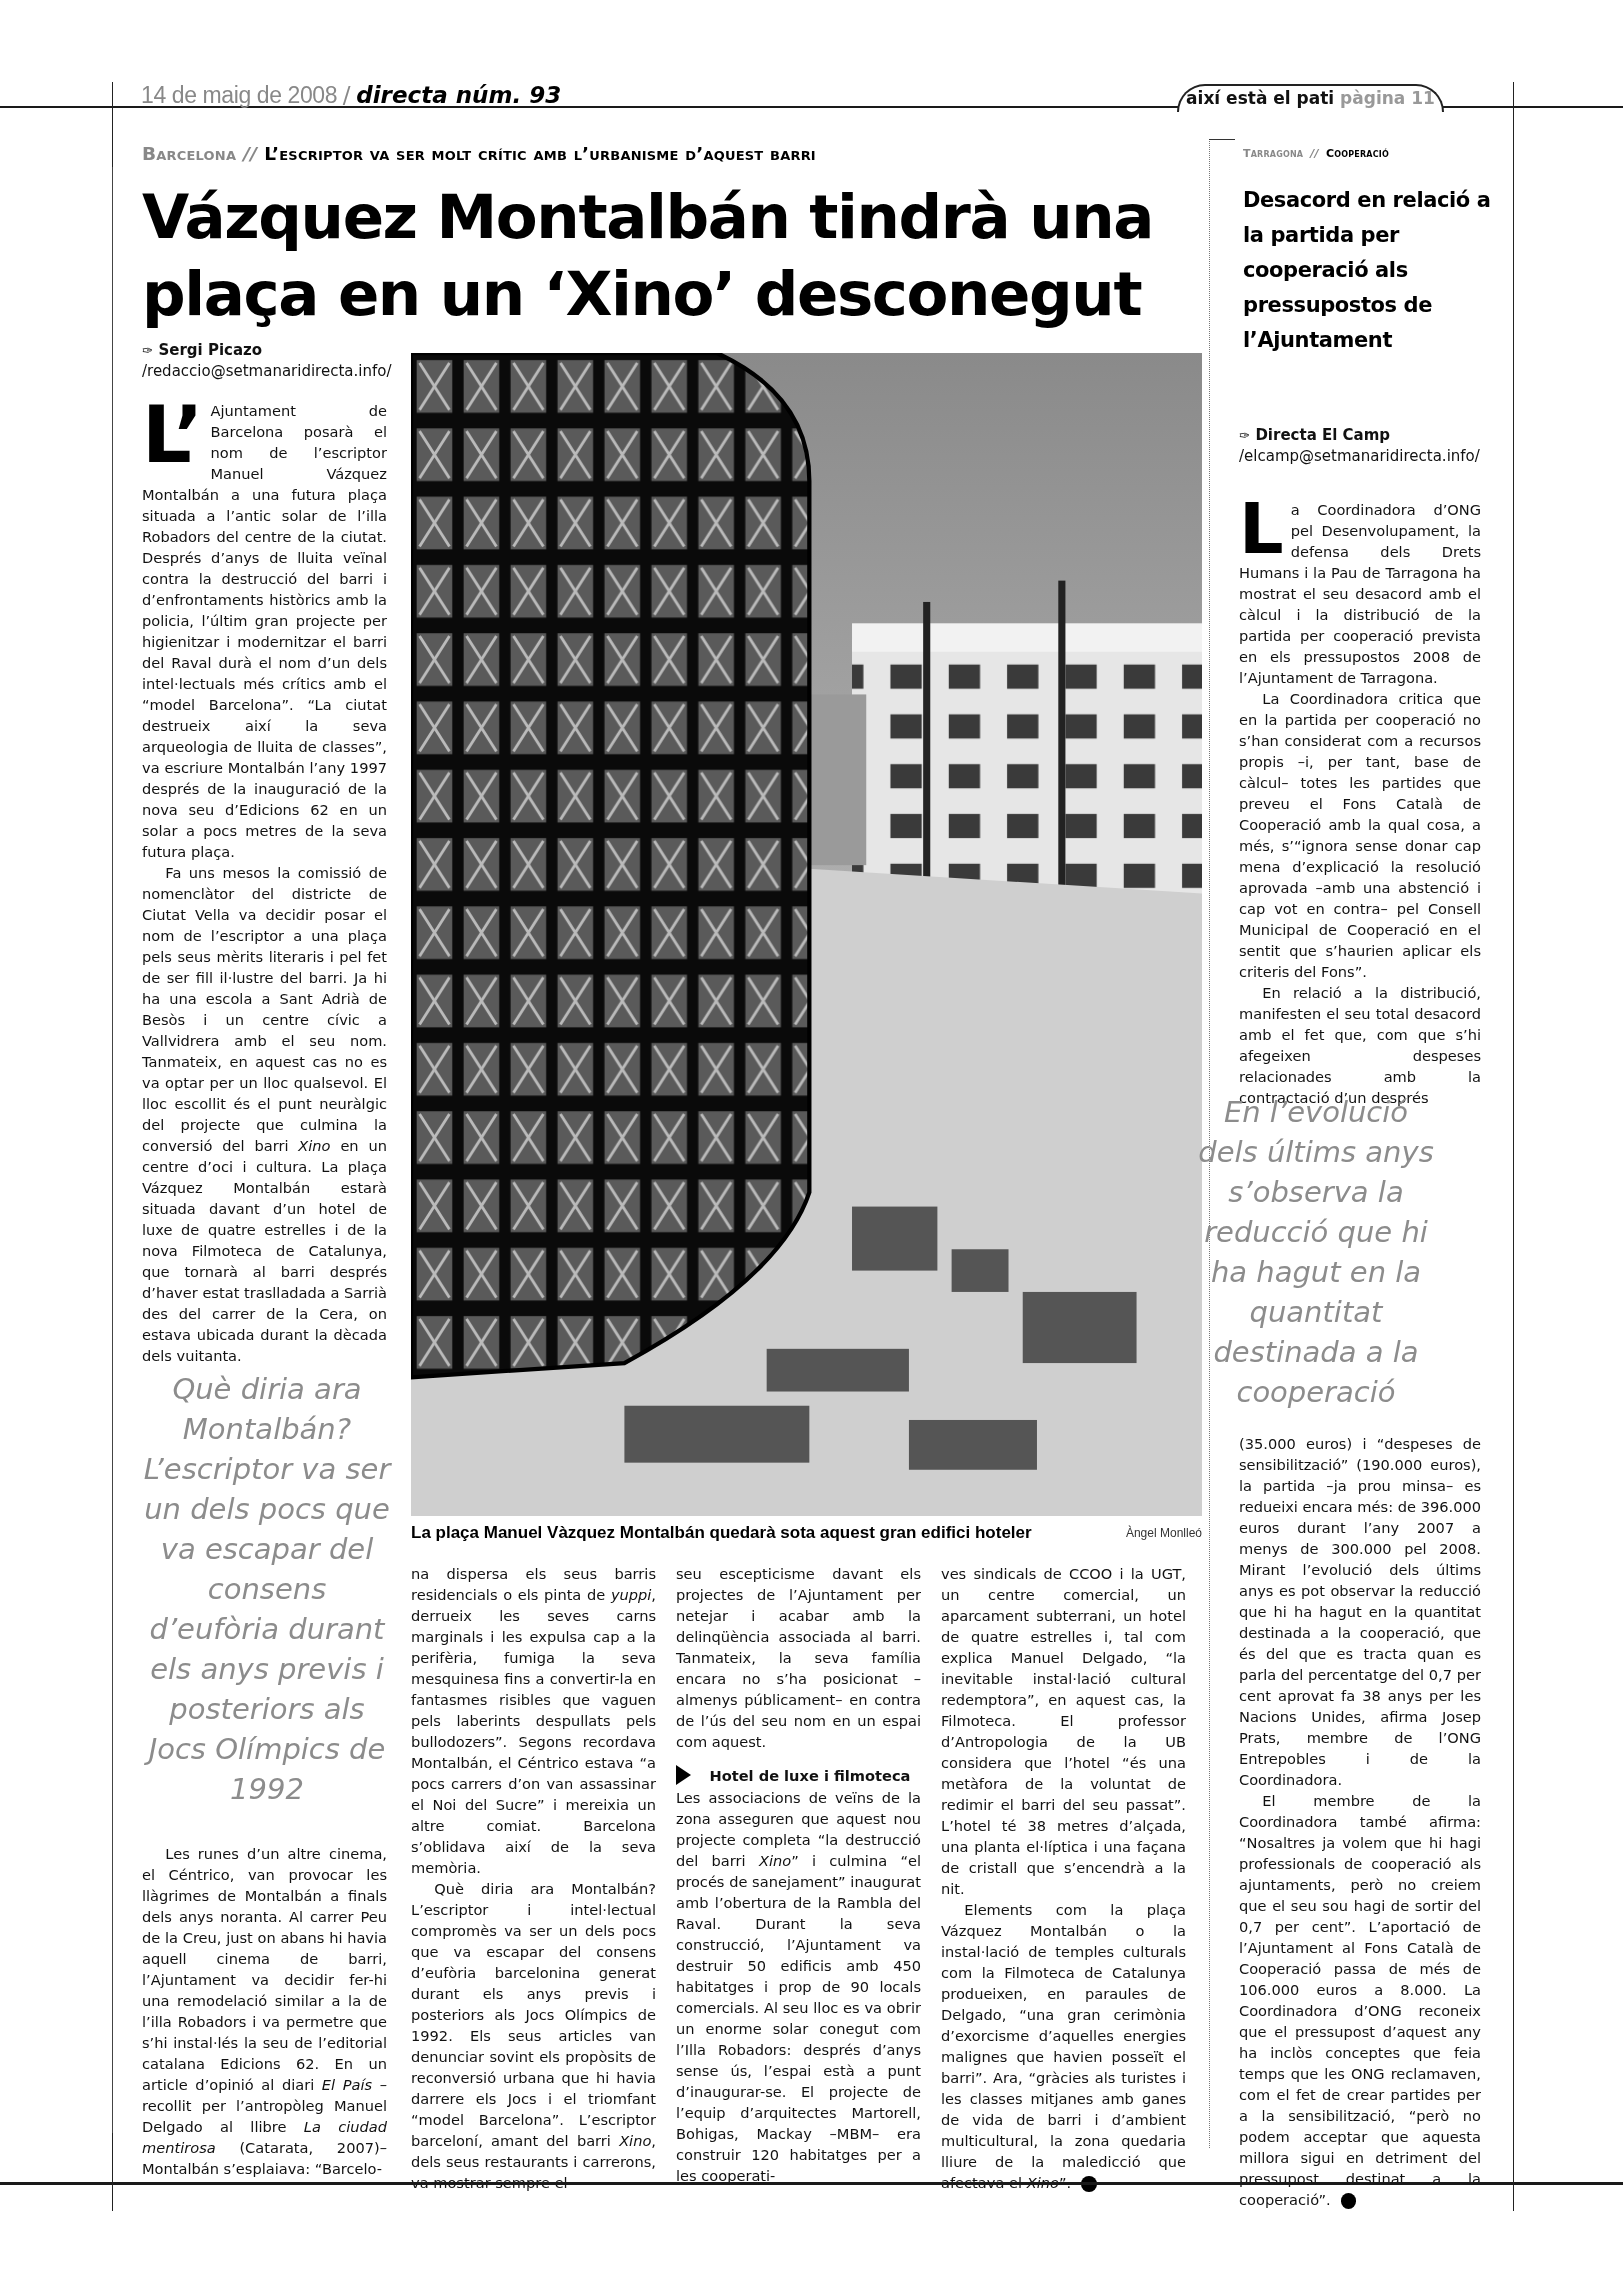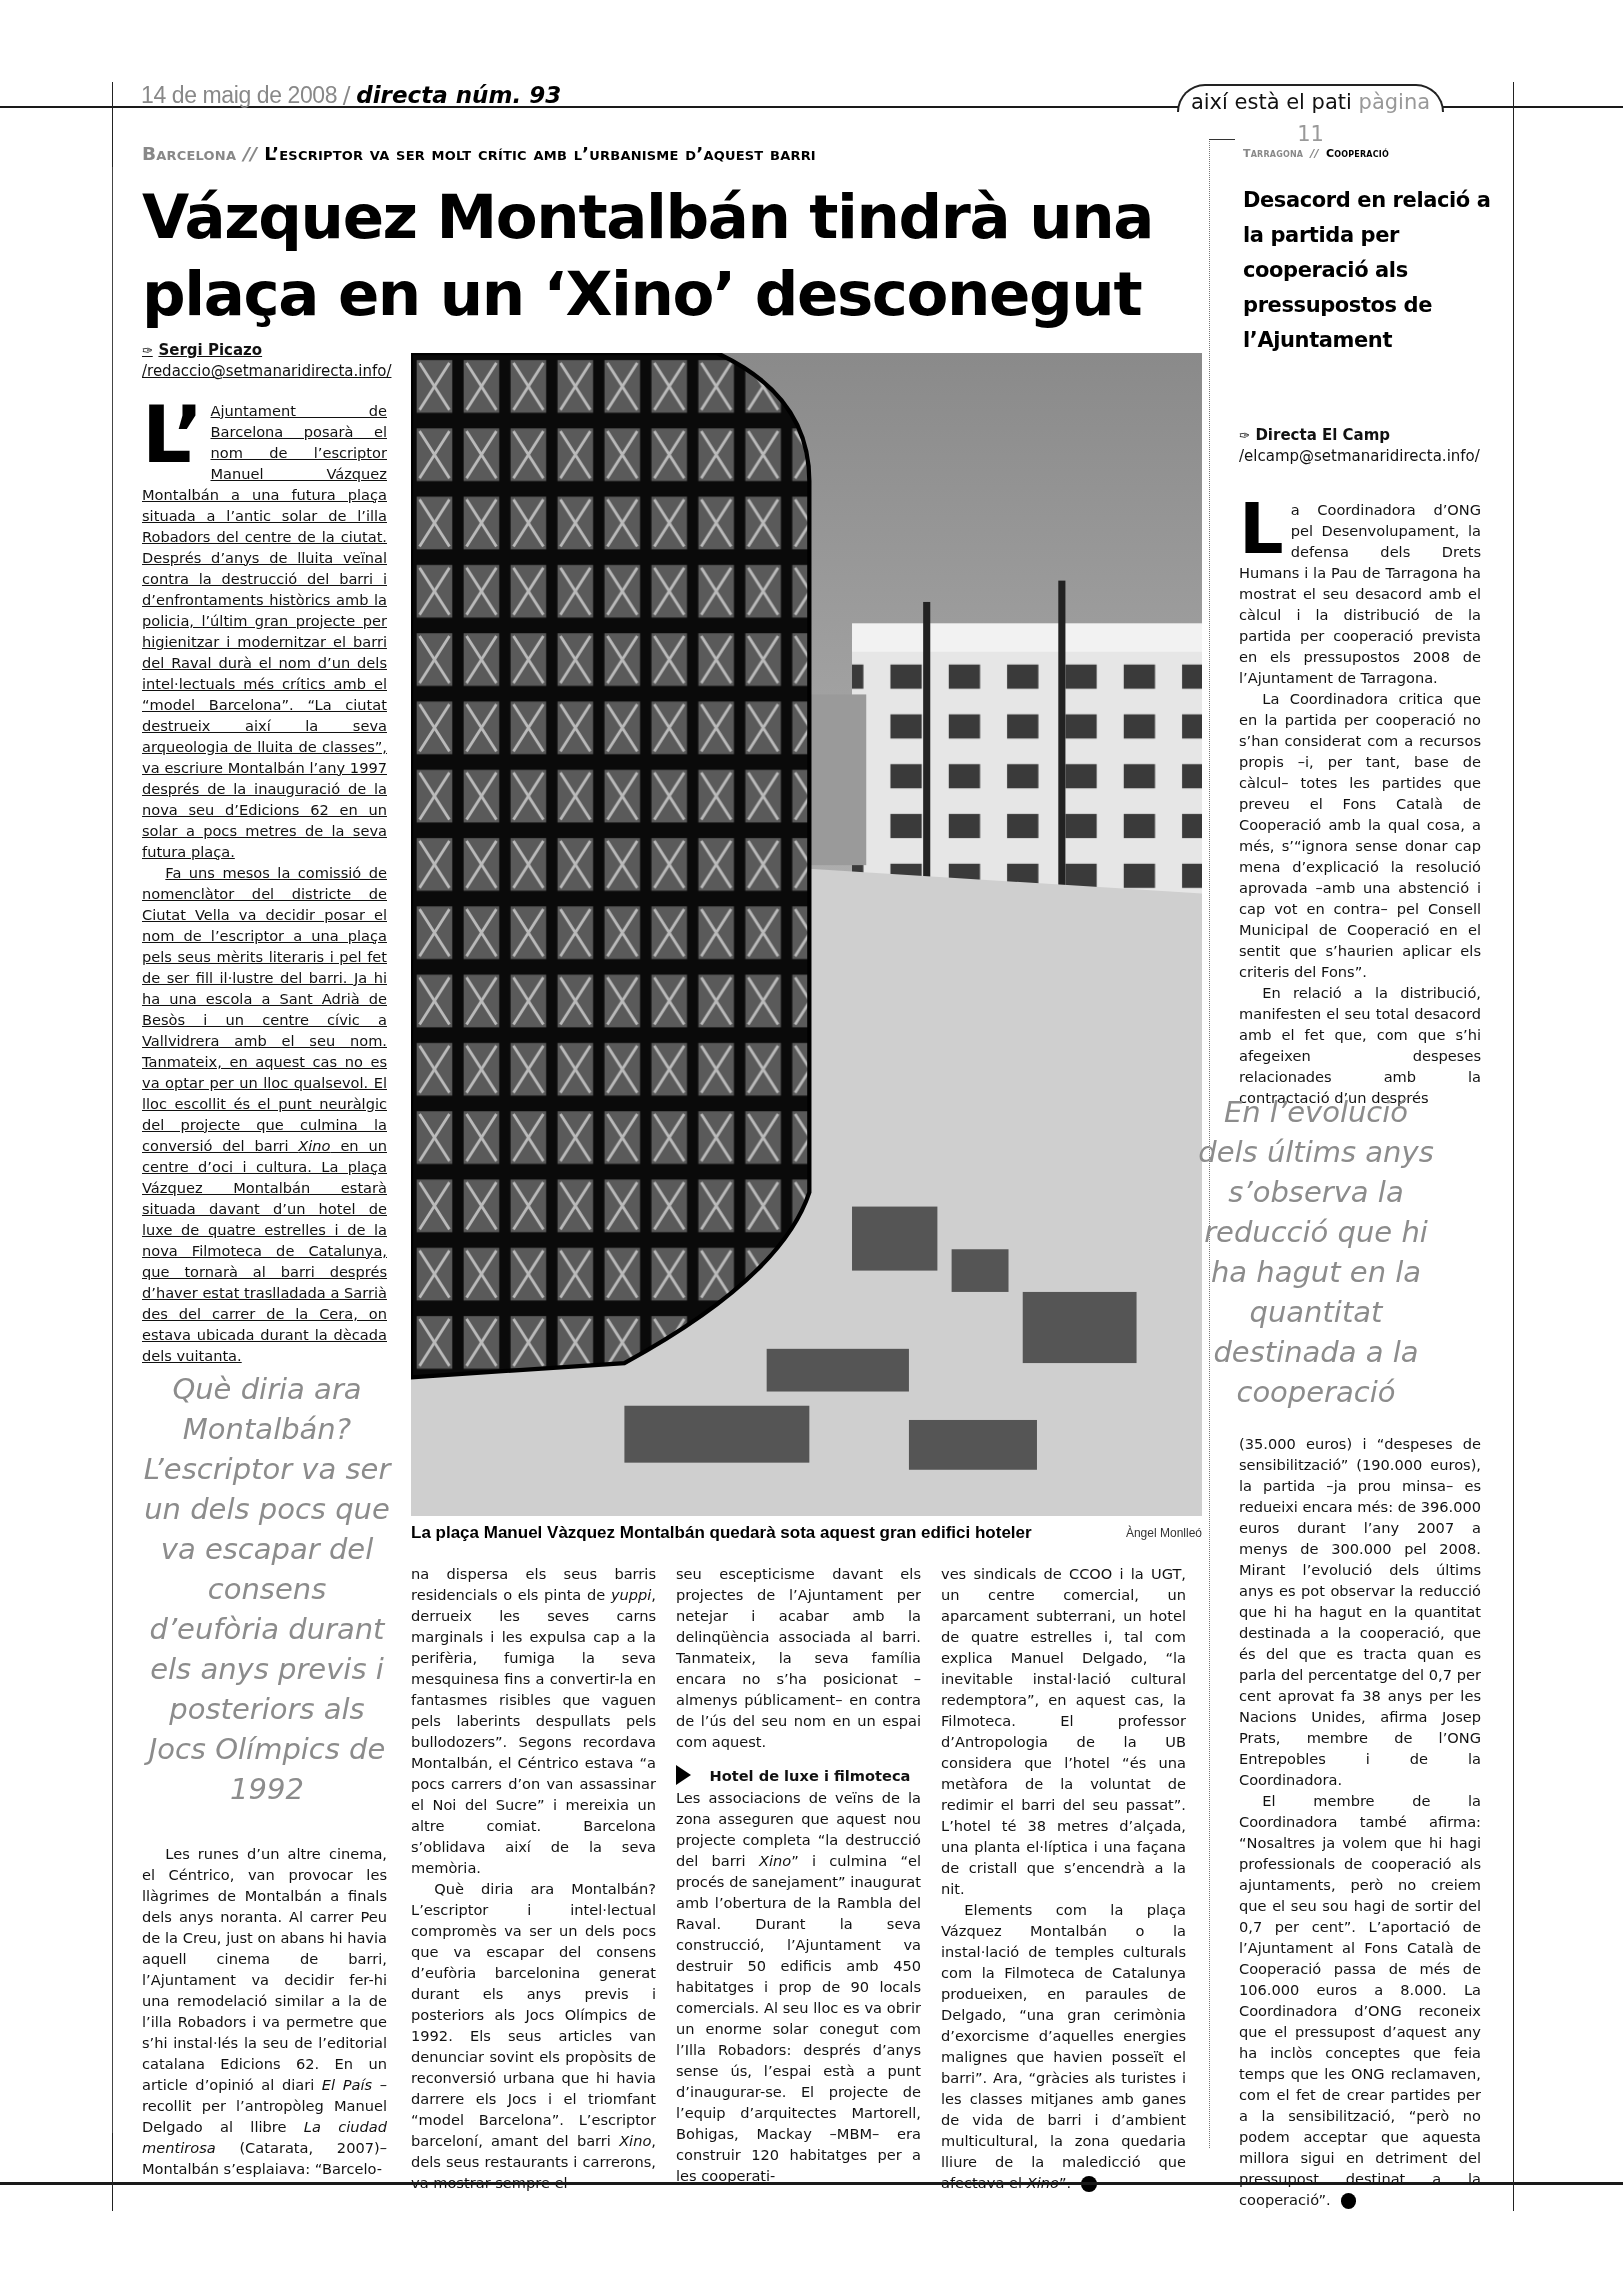--- a/index.html
+++ b/index.html
@@ -5,21 +5,21 @@
   html, body { margin:0; padding:0; background:#ffffff; }
   body { width:1623px; height:2295px; position:relative; overflow:hidden; font-family:"DejaVu Sans", sans-serif; color:#111; }
   
   .hdr-line { position:absolute; left:0; top:106px; width:1623px; height:2.1px; background:#1a1a1a; }
   .vline-left { position:absolute; left:112px; top:82px; width:1.4px; height:85px; background:#222; }
   .vline-right { position:absolute; left:1513px; top:82px; width:1.4px; height:85px; background:#222; }
   .hdr-left { position:absolute; left:141px; top:83px; font-size:23px; line-height:24px; }
   .hdr-date { color:#888; font-family:"Liberation Sans", sans-serif; letter-spacing:-0.4px; }
   .hdr-sep { color:#888; margin:0 5.7px; }
   .hdr-issue { color:#000; font-weight:bold; font-style:italic; font-family:"DejaVu Sans", sans-serif; }
-  .hdr-tab { position:absolute; left:1177px; top:84px; width:263px; height:25.6px; border:2.1px solid #222; border-bottom:none; border-radius:28.4px 28.4px 0 0; background:#fff; text-align:center; font-size:21px; line-height:32px; font-weight:normal; }
+  .hdr-tab { position:absolute; left:1177px; top:84px; width:263px; height:25.6px; border:2.1px solid #222; border-bottom:none; border-radius:28.4px 28.4px 0 0; background:#fff; text-align:center; font-size:17px; line-height:25px; font-weight:bold; }
   .hdr-tab .pg { color:#999; }
 
   
   .kicker { position:absolute; font-weight:bold; font-size:18.5px; line-height:23px; font-variant:small-caps; letter-spacing:0.2px; white-space:nowrap; }
   .kicker .place { color:#888; }
   .kicker .slash { color:#888; margin:0 7.1px; font-style:italic; }
   .kicker .topic { color:#000; }
 
   
   .headline { position:absolute; left:142px; top:178px; width:1031px; font-family:"DejaVu Sans", sans-serif; font-weight:bold; font-size:61px; line-height:77px; letter-spacing:-1.4px; color:#000; }
@@ -75,21 +75,21 @@
 
 <div class="kicker" style="left:142px; top:142px;">
   <span class="place">Barcelona</span><span class="slash">//</span><span class="topic">L’escriptor va ser molt crític amb l’urbanisme d’aquest barri</span>
 </div>
 
 <div class="headline">
   <div>Vázquez Montalbán tindrà una</div>
   <div>plaça en un ‘Xino’ desconegut</div>
 </div>
 
-<div class="col" style="left:142px; top:340px; width:245px;text-decoration:underline;">
+<div class="col" style="left:142px; top:340px; width:245px;">
   <div class="byline">
     <div><span class="by-icon">✑</span><span class="by-name">Sergi Picazo</span></div>
     <div>/redaccio@setmanaridirecta.info/</div>
   </div>
   <div style="height:17px"></div>
   <p class="noindent"><span class="dropcap">L’</span><span>Ajuntament de Barcelona posarà el nom de l’escriptor Manuel Vázquez Montalbán a una futura plaça situada a l’antic solar de l’illa Robadors del centre de la ciutat. Després d’anys de lluita veïnal contra la destrucció del barri i d’enfrontaments històrics amb la policia, l’últim gran projecte per higienitzar i modernitzar el barri del Raval durà el nom d’un dels intel·lectuals més crítics amb el “model Barcelona”. “La ciutat destrueix així la seva arqueologia de lluita de classes”, va escriure Montalbán l’any 1997 després de la inauguració de la nova seu d’Edicions 62 en un solar a pocs metres de la seva futura plaça.</span></p>
   <p><span>Fa uns mesos la comissió de nomenclàtor del districte de Ciutat Vella va decidir posar el nom de l’escriptor a una plaça pels seus mèrits literaris i pel fet de ser fill il·lustre del barri. Ja hi ha una escola a Sant Adrià de Besòs i un centre cívic a Vallvidrera amb el seu nom. Tanmateix, en aquest cas no es va optar per un lloc qualsevol. El lloc escollit és el punt neuràlgic del projecte que culmina la conversió del barri </span><em>Xino</em><span> en un centre d’oci i cultura. La plaça Vázquez Montalbán estarà situada davant d’un hotel de luxe de quatre estrelles i de la nova Filmoteca de Catalunya, que tornarà al barri després d’haver estat traslladada a Sarrià des del carrer de la Cera, on estava ubicada durant la dècada dels vuitanta.</span></p>
 </div>
 
 <div class="pull" style="left:139px; top:1369px; width:256px;">Què diria ara Montalbán? L’escriptor va ser un dels pocs que va escapar del consens d’eufòria durant els anys previs i posteriors als Jocs Olímpics de 1992</div>

